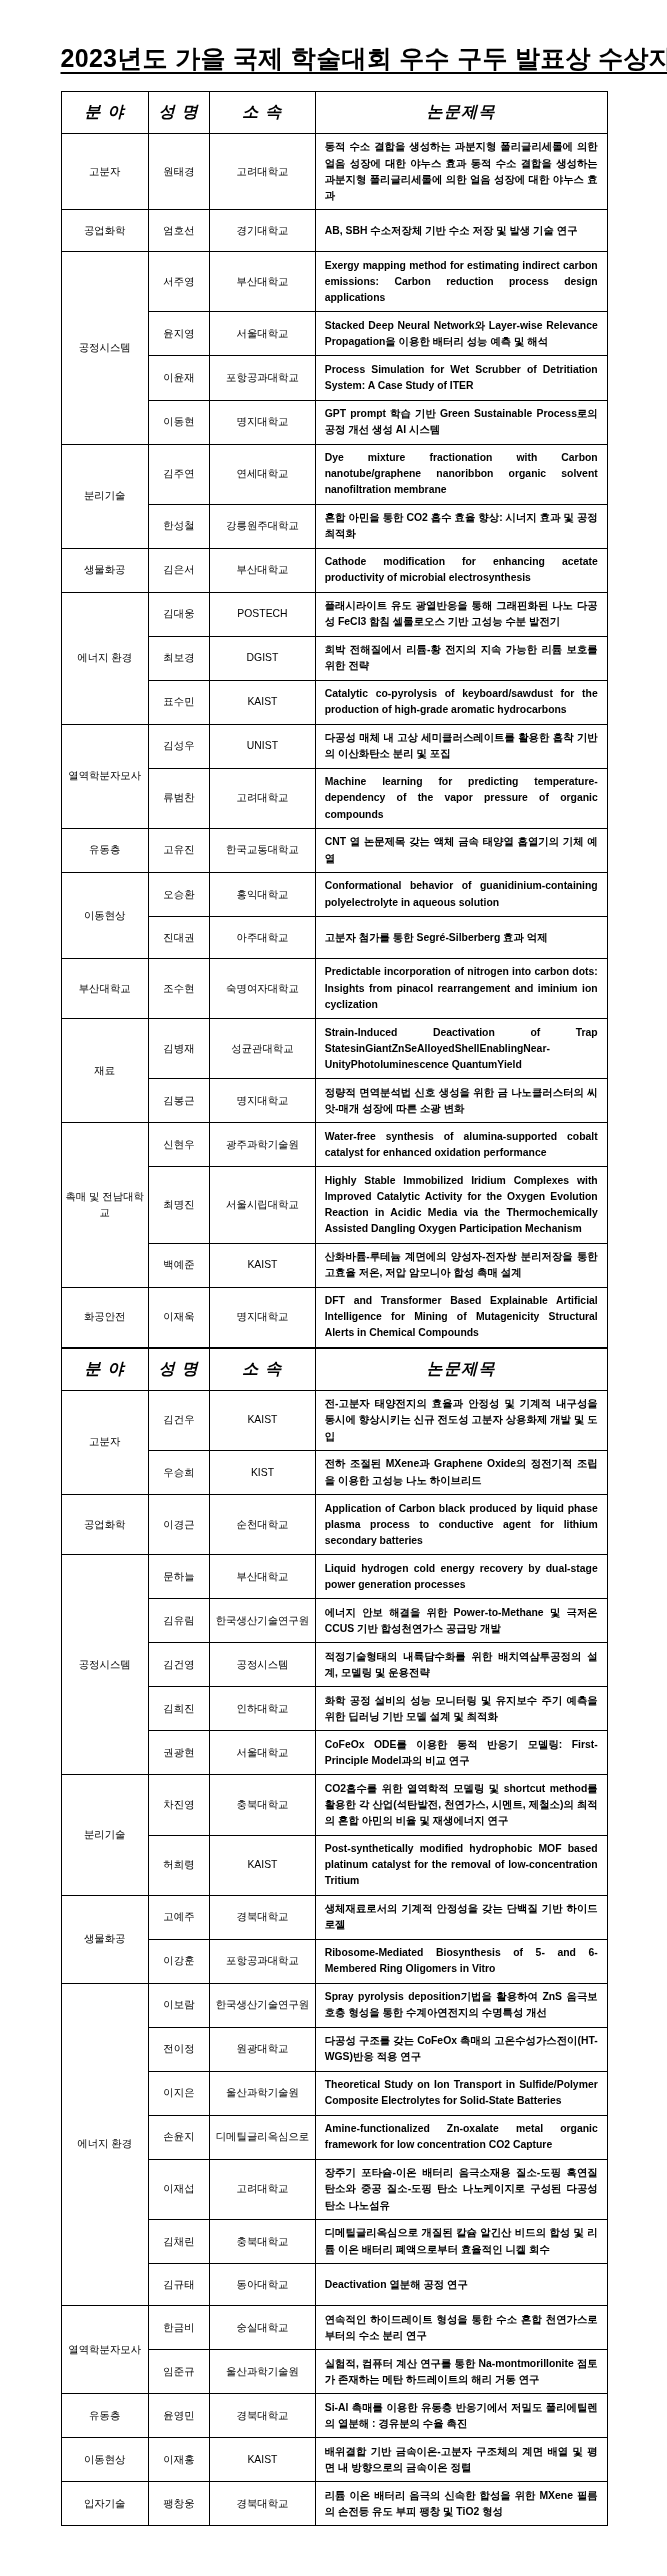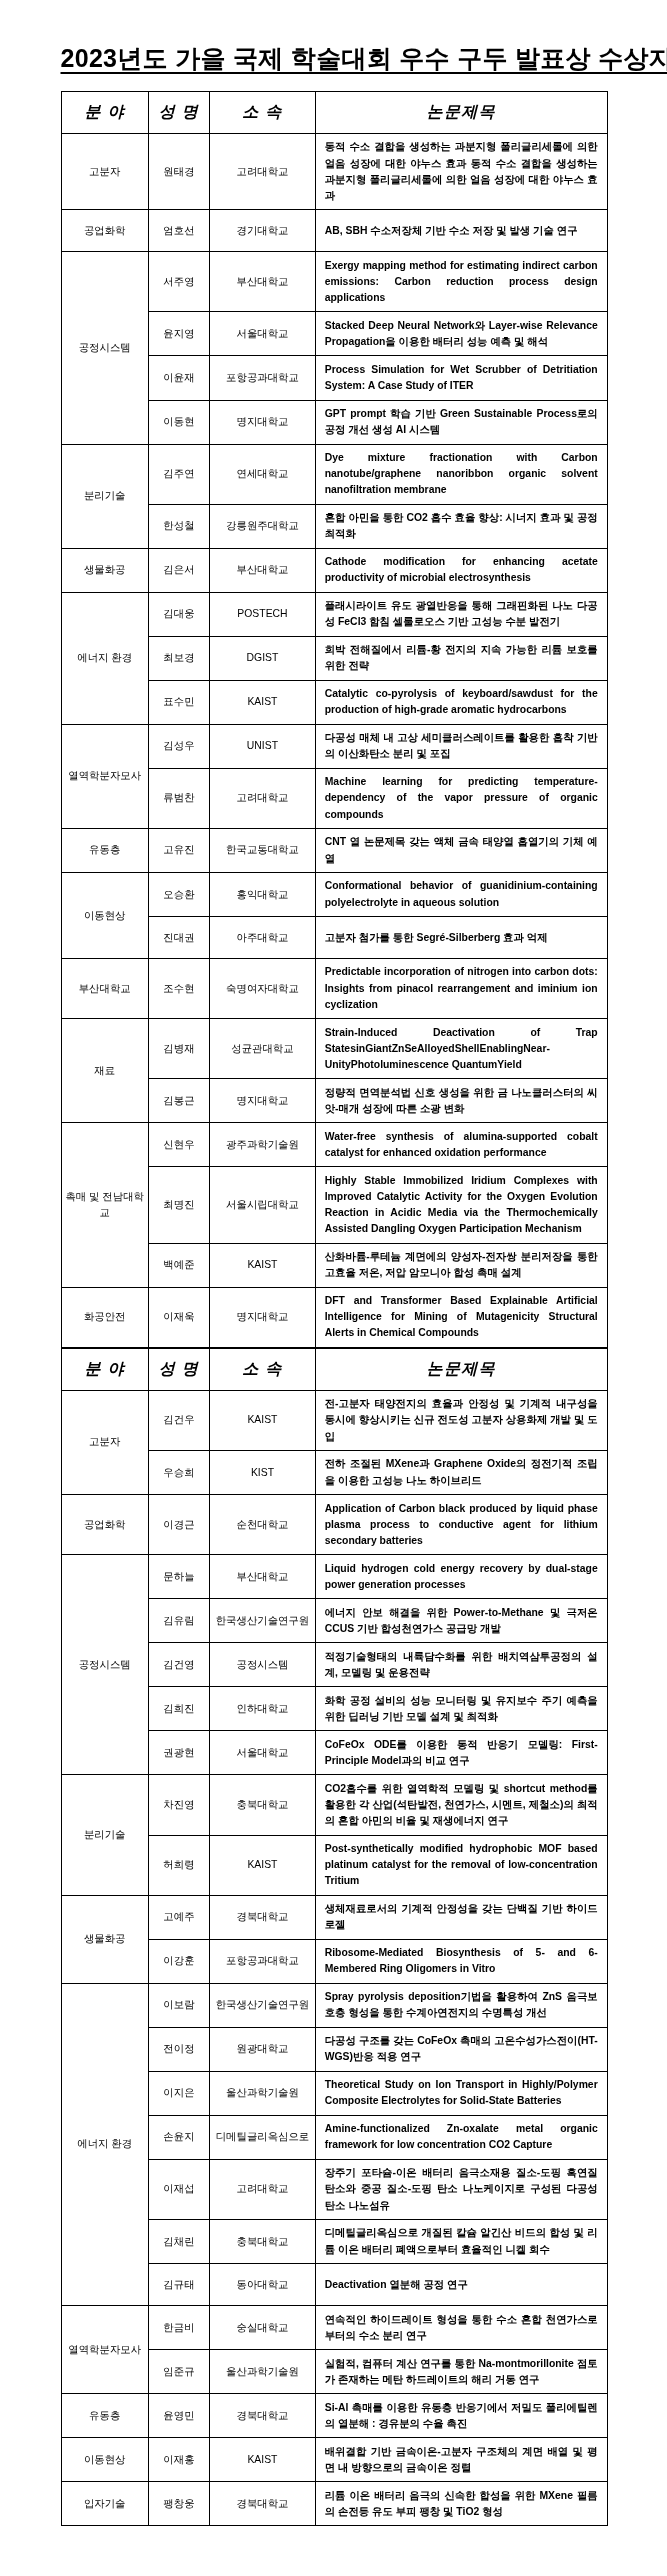--- a/index.html
+++ b/index.html
@@ -317,21 +317,21 @@
             <td class="cell-paper">Spray pyrolysis deposition기법을 활용하여 ZnS 음극보호층 형성을 통한 수계아연전지의 수명특성 개선</td>
           </tr>
           <tr>
             <td class="cell-name">전이정</td>
             <td class="cell-aff">원광대학교</td>
             <td class="cell-paper">다공성 구조를 갖는 CoFeOx 촉매의 고온수성가스전이(HT-WGS)반응 적용 연구</td>
           </tr>
           <tr>
             <td class="cell-name">이지은</td>
             <td class="cell-aff">울산과학기술원</td>
-            <td class="cell-paper">Theoretical Study on Ion Transport in Highly/Polymer Composite Electrolytes for Solid-State Batteries</td>
+            <td class="cell-paper">Theoretical Study on Ion Transport in Sulfide/Polymer Composite Electrolytes for Solid-State Batteries</td>
           </tr>
           <tr>
             <td class="cell-name">손윤지</td>
             <td class="cell-aff">디메틸글리옥심으로</td>
             <td class="cell-paper">Amine-functionalized Zn-oxalate metal organic framework for low concentration CO2 Capture</td>
           </tr>
           <tr>
             <td class="cell-name">이재섭</td>
             <td class="cell-aff">고려대학교</td>
             <td class="cell-paper">장주기 포타슘-이온 배터리 음극소재용 질소-도핑 흑연질 탄소와 중공 질소-도핑 탄소 나노케이지로 구성된 다공성 탄소 나노섬유</td>

